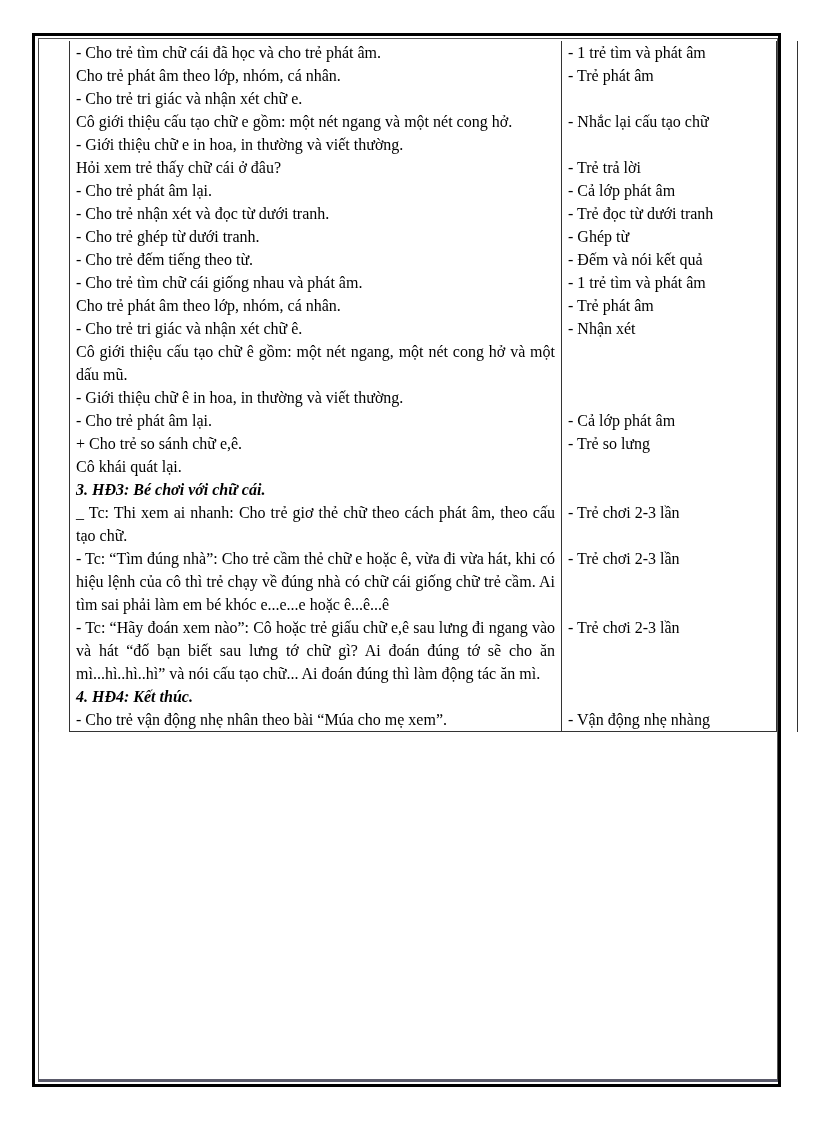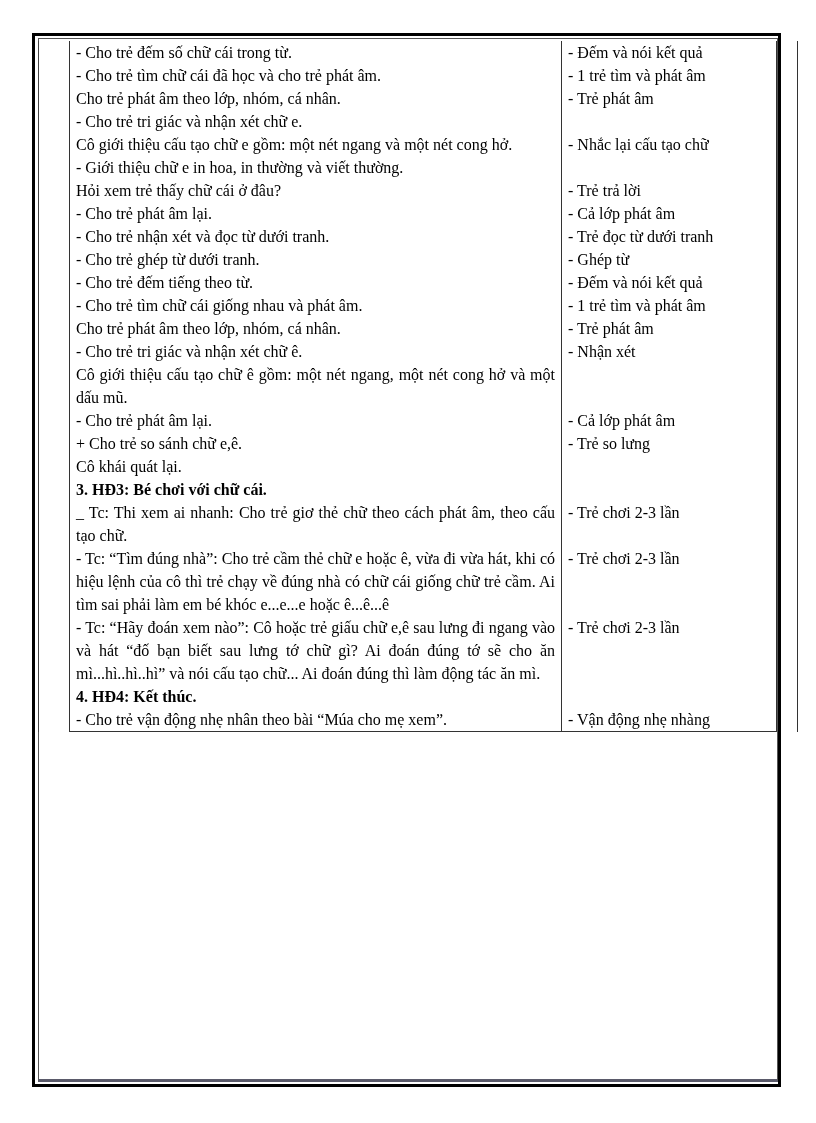--- a/index.html
+++ b/index.html
@@ -22,175 +22,175 @@
   }
   table.lesson td { vertical-align: top; padding: 0; border-left: 1px solid #333; }
   table.lesson td.c0 { width: 30px; border-left: 1px solid #444; }
   table.lesson td.c1 { width: 479px; padding: 0 6px 0 6px; }
   table.lesson td.c2 { width: 208px; padding: 0 0 0 6px; }
   table.lesson td.c3 { width: 20px; border-right: 1px solid #333; }
   table.lesson tr:last-child td.c1,
   table.lesson tr:last-child td.c2 { border-bottom: 1px solid #333; }
   .row-line { min-height: 23px; display: block; white-space: nowrap; }
   .just { text-align: justify; text-align-last: auto; white-space: normal; }
-  .heading { font-weight: bold; }
+  .heading { font-weight: bold; font-style: italic; }
   .resp { display: block; height: 23px; white-space: nowrap; }
 </style>
 </head>
 <body>
 
 <div class="page-border-outer"></div>
 <div class="page-border-inner"></div>
 
 <table class="lesson">
   <tbody id="lesson-body">
       <tr>
         <td class="c0"></td>
         <td class="c1">
-          <span class="row-line">- Cho trẻ đếm số chữ cái trong từ.</span>
+          <span class="row-line">- Cho trẻ tìm chữ cái đã học và cho trẻ phát âm.</span>
+        </td>
+        <td class="c2">
+          <span class="resp">- 1 trẻ tìm và phát âm</span>
+        </td>
+        <td class="c3"></td>
+      </tr>
+      <tr>
+        <td class="c0"></td>
+        <td class="c1">
+          <span class="row-line">Cho trẻ phát âm theo lớp, nhóm, cá nhân.</span>
+        </td>
+        <td class="c2">
+          <span class="resp">- Trẻ phát âm</span>
+        </td>
+        <td class="c3"></td>
+      </tr>
+      <tr>
+        <td class="c0"></td>
+        <td class="c1">
+          <span class="row-line">- Cho trẻ tri giác và  nhận xét chữ e.</span>
+        </td>
+        <td class="c2">
+          <span class="resp"></span>
+        </td>
+        <td class="c3"></td>
+      </tr>
+      <tr>
+        <td class="c0"></td>
+        <td class="c1">
+          <span class="row-line just">Cô giới thiệu cấu tạo chữ e gồm: một nét ngang và một nét cong hở.</span>
+        </td>
+        <td class="c2">
+          <span class="resp">- Nhắc lại cấu tạo chữ</span>
+        </td>
+        <td class="c3"></td>
+      </tr>
+      <tr>
+        <td class="c0"></td>
+        <td class="c1">
+          <span class="row-line">- Giới thiệu chữ e in hoa, in thường và viết thường.</span>
+        </td>
+        <td class="c2">
+          <span class="resp"></span>
+        </td>
+        <td class="c3"></td>
+      </tr>
+      <tr>
+        <td class="c0"></td>
+        <td class="c1">
+          <span class="row-line">Hỏi xem trẻ thấy chữ cái ở đâu?</span>
+        </td>
+        <td class="c2">
+          <span class="resp">- Trẻ trả lời</span>
+        </td>
+        <td class="c3"></td>
+      </tr>
+      <tr>
+        <td class="c0"></td>
+        <td class="c1">
+          <span class="row-line">- Cho trẻ phát âm lại.</span>
+        </td>
+        <td class="c2">
+          <span class="resp">- Cả lớp phát âm</span>
+        </td>
+        <td class="c3"></td>
+      </tr>
+      <tr>
+        <td class="c0"></td>
+        <td class="c1">
+          <span class="row-line">- Cho trẻ nhận xét và đọc từ dưới tranh.</span>
+        </td>
+        <td class="c2">
+          <span class="resp">- Trẻ đọc từ dưới tranh</span>
+        </td>
+        <td class="c3"></td>
+      </tr>
+      <tr>
+        <td class="c0"></td>
+        <td class="c1">
+          <span class="row-line">- Cho trẻ ghép từ dưới tranh.</span>
+        </td>
+        <td class="c2">
+          <span class="resp">- Ghép từ</span>
+        </td>
+        <td class="c3"></td>
+      </tr>
+      <tr>
+        <td class="c0"></td>
+        <td class="c1">
+          <span class="row-line">- Cho trẻ đếm tiếng theo từ.</span>
         </td>
         <td class="c2">
           <span class="resp">- Đếm và nói kết quả</span>
         </td>
         <td class="c3"></td>
       </tr>
       <tr>
         <td class="c0"></td>
         <td class="c1">
-          <span class="row-line">- Cho trẻ tìm chữ cái đã học và cho trẻ phát âm.</span>
+          <span class="row-line">- Cho trẻ tìm chữ cái giống nhau và phát âm.</span>
         </td>
         <td class="c2">
           <span class="resp">- 1 trẻ tìm và phát âm</span>
         </td>
         <td class="c3"></td>
       </tr>
       <tr>
         <td class="c0"></td>
         <td class="c1">
           <span class="row-line">Cho trẻ phát âm theo lớp, nhóm, cá nhân.</span>
         </td>
         <td class="c2">
           <span class="resp">- Trẻ phát âm</span>
         </td>
         <td class="c3"></td>
       </tr>
       <tr>
         <td class="c0"></td>
         <td class="c1">
-          <span class="row-line">- Cho trẻ tri giác và  nhận xét chữ e.</span>
-        </td>
-        <td class="c2">
-          <span class="resp"></span>
-        </td>
-        <td class="c3"></td>
-      </tr>
-      <tr>
-        <td class="c0"></td>
-        <td class="c1">
-          <span class="row-line just">Cô giới thiệu cấu tạo chữ e gồm: một nét ngang và một nét cong hở.</span>
-        </td>
-        <td class="c2">
-          <span class="resp">- Nhắc lại cấu tạo chữ</span>
-        </td>
-        <td class="c3"></td>
-      </tr>
-      <tr>
-        <td class="c0"></td>
-        <td class="c1">
-          <span class="row-line">- Giới thiệu chữ e in hoa, in thường và viết thường.</span>
-        </td>
-        <td class="c2">
-          <span class="resp"></span>
-        </td>
-        <td class="c3"></td>
-      </tr>
-      <tr>
-        <td class="c0"></td>
-        <td class="c1">
-          <span class="row-line">Hỏi xem trẻ thấy chữ cái ở đâu?</span>
-        </td>
-        <td class="c2">
-          <span class="resp">- Trẻ trả lời</span>
-        </td>
-        <td class="c3"></td>
-      </tr>
-      <tr>
-        <td class="c0"></td>
-        <td class="c1">
-          <span class="row-line">- Cho trẻ phát âm lại.</span>
-        </td>
-        <td class="c2">
-          <span class="resp">- Cả lớp phát âm</span>
-        </td>
-        <td class="c3"></td>
-      </tr>
-      <tr>
-        <td class="c0"></td>
-        <td class="c1">
-          <span class="row-line">- Cho trẻ nhận xét và đọc từ dưới tranh.</span>
-        </td>
-        <td class="c2">
-          <span class="resp">- Trẻ đọc từ dưới tranh</span>
-        </td>
-        <td class="c3"></td>
-      </tr>
-      <tr>
-        <td class="c0"></td>
-        <td class="c1">
-          <span class="row-line">- Cho trẻ ghép từ dưới tranh.</span>
-        </td>
-        <td class="c2">
-          <span class="resp">- Ghép từ</span>
-        </td>
-        <td class="c3"></td>
-      </tr>
-      <tr>
-        <td class="c0"></td>
-        <td class="c1">
-          <span class="row-line">- Cho trẻ đếm tiếng theo từ.</span>
-        </td>
-        <td class="c2">
-          <span class="resp">- Đếm và nói kết quả</span>
-        </td>
-        <td class="c3"></td>
-      </tr>
-      <tr>
-        <td class="c0"></td>
-        <td class="c1">
-          <span class="row-line">- Cho trẻ tìm chữ cái giống nhau và phát âm.</span>
-        </td>
-        <td class="c2">
-          <span class="resp">- 1 trẻ tìm và phát âm</span>
-        </td>
-        <td class="c3"></td>
-      </tr>
-      <tr>
-        <td class="c0"></td>
-        <td class="c1">
-          <span class="row-line">Cho trẻ phát âm theo lớp, nhóm, cá nhân.</span>
-        </td>
-        <td class="c2">
-          <span class="resp">- Trẻ phát âm</span>
-        </td>
-        <td class="c3"></td>
-      </tr>
-      <tr>
-        <td class="c0"></td>
-        <td class="c1">
           <span class="row-line">- Cho trẻ tri giác và nhận xét chữ ê.</span>
         </td>
         <td class="c2">
           <span class="resp">- Nhận xét</span>
         </td>
         <td class="c3"></td>
       </tr>
       <tr>
         <td class="c0"></td>
         <td class="c1">
           <span class="row-line just">Cô giới thiệu cấu tạo chữ ê gồm: một nét ngang, một nét cong hở và một dấu mũ.</span>
+        </td>
+        <td class="c2">
+          <span class="resp"></span>
+        </td>
+        <td class="c3"></td>
+      </tr>
+      <tr>
+        <td class="c0"></td>
+        <td class="c1">
+          <span class="row-line">- Giới thiệu chữ ê in hoa, in thường và viết thường.</span>
         </td>
         <td class="c2">
           <span class="resp"></span>
         </td>
         <td class="c3"></td>
       </tr>
       <tr>
         <td class="c0"></td>
         <td class="c1">
           <span class="row-line">- Cho trẻ phát âm lại.</span>

